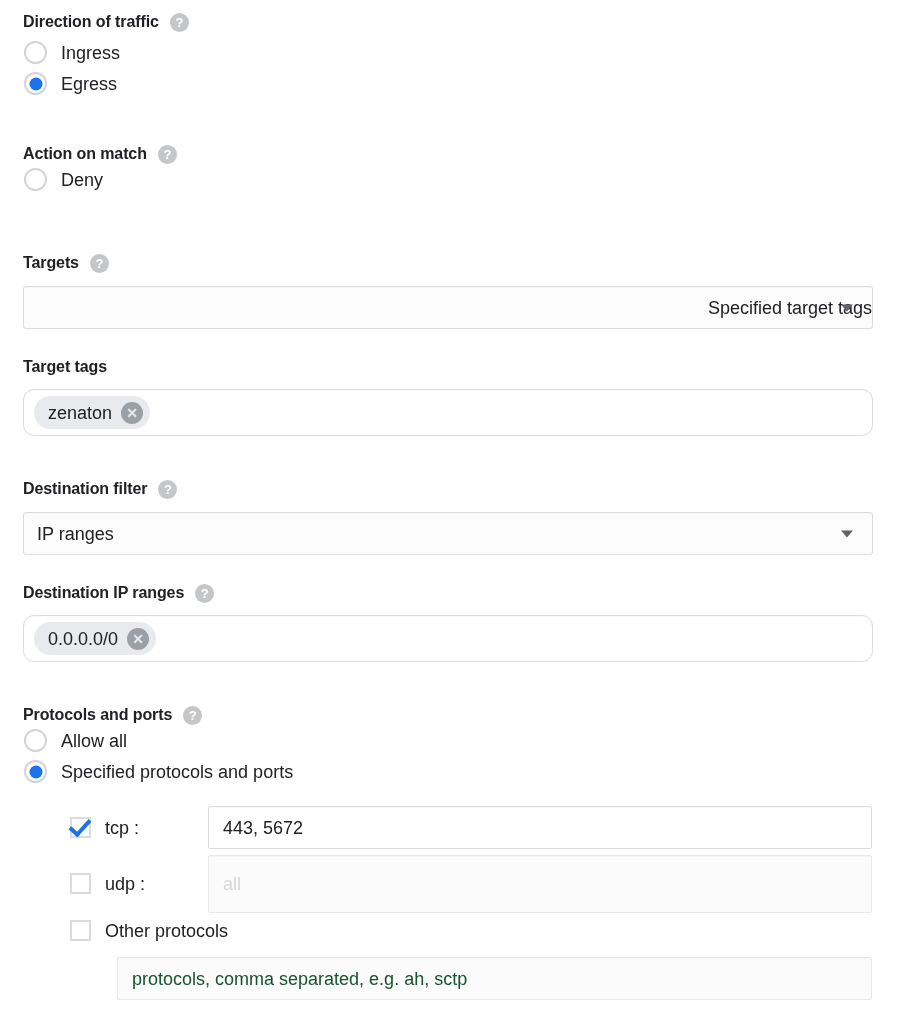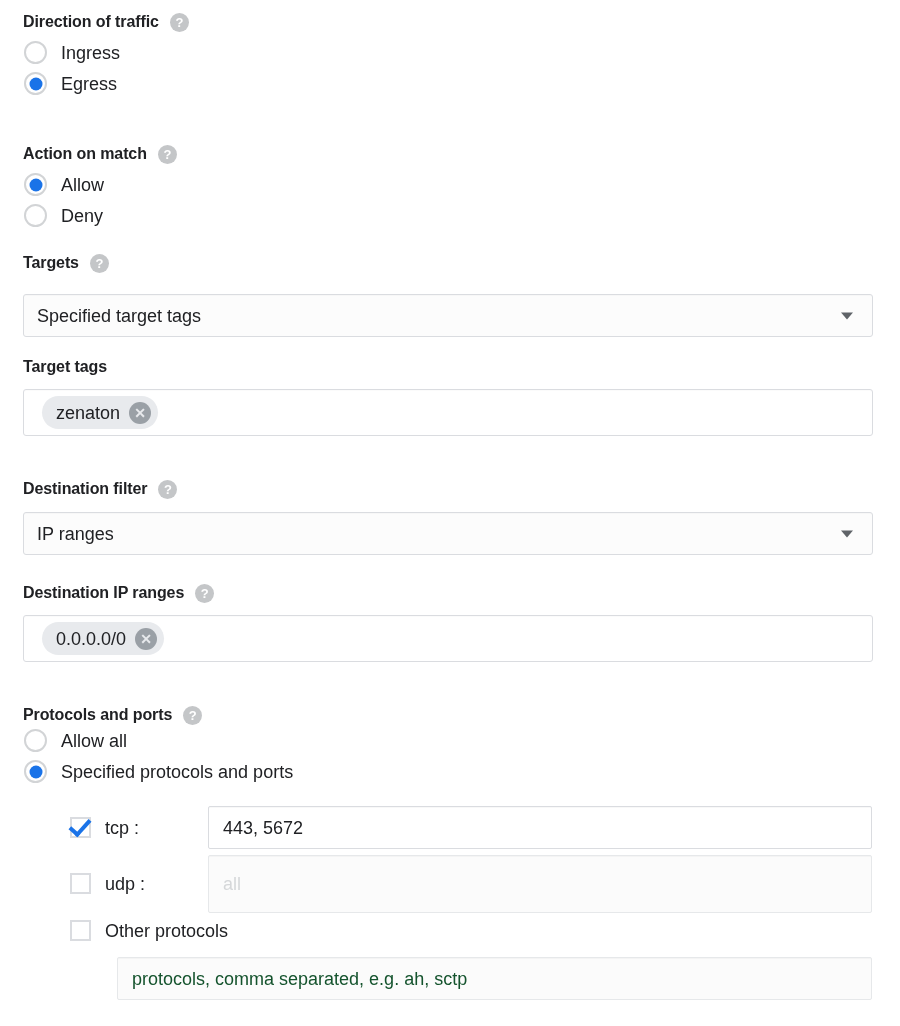--- a/index.html
+++ b/index.html
@@ -122,26 +122,26 @@
     height: 0;
     border-left: 6px solid transparent;
     border-right: 6px solid transparent;
     border-top: 7px solid #5f6368;
   }
 
   
   .chip-box {
     height: 47px;
     border: 1px solid #dadce0;
-    border-radius: 3px;
+    border-radius: 11px;
     background: #ffffff;
     box-sizing: border-box;
     display: flex;
     align-items: center;
-    padding-left: 18px;
+    padding-left: 10px;
     box-shadow: inset 0 1px 1px rgba(0,0,0,0.02);
   }
   .chip {
     display: inline-flex;
     align-items: center;
     height: 33px;
     background: #e8eaed;
     border-radius: 17px;
     padding: 0 7px 0 14px;
   }
@@ -244,37 +244,33 @@
       <span class="radio-label">Egress</span>
     </div>
   </div>
 
   <div class="field-block abs" style="top:144px; left:0; right:0;">
     <div class="section-label">
       <span class="lbl-text">Action on match</span>
       <span class="help-icon">?</span>
     </div>
 
-    <div class="radio-row" style="margin-top:5px;">
-      <span class="radio checked"></span>
-      <span class="radio-label">Allow</span>
-    </div>
 
     <div class="radio-row">
       <span class="radio"></span>
       <span class="radio-label">Deny</span>
     </div>
   </div>
 
   <div class="field-block abs" style="top:253px; left:0; right:0;">
     <div class="section-label">
       <span class="lbl-text">Targets</span>
       <span class="help-icon">?</span>
     </div>
-    <div class="select-box" style="margin-top:21px;">
+    <div class="select-box" style="margin-top:13px;justify-content:flex-end;">
       <span class="sel-value">Specified target tags</span>
       <span class="select-arrow"></span>
     </div>
   </div>
 
   <div class="field-block abs" style="top:357px; left:0; right:0;">
     <div class="section-label">
       <span class="lbl-text">Target tags</span>
     </div>
     <div class="chip-box" style="margin-top:12px;">

